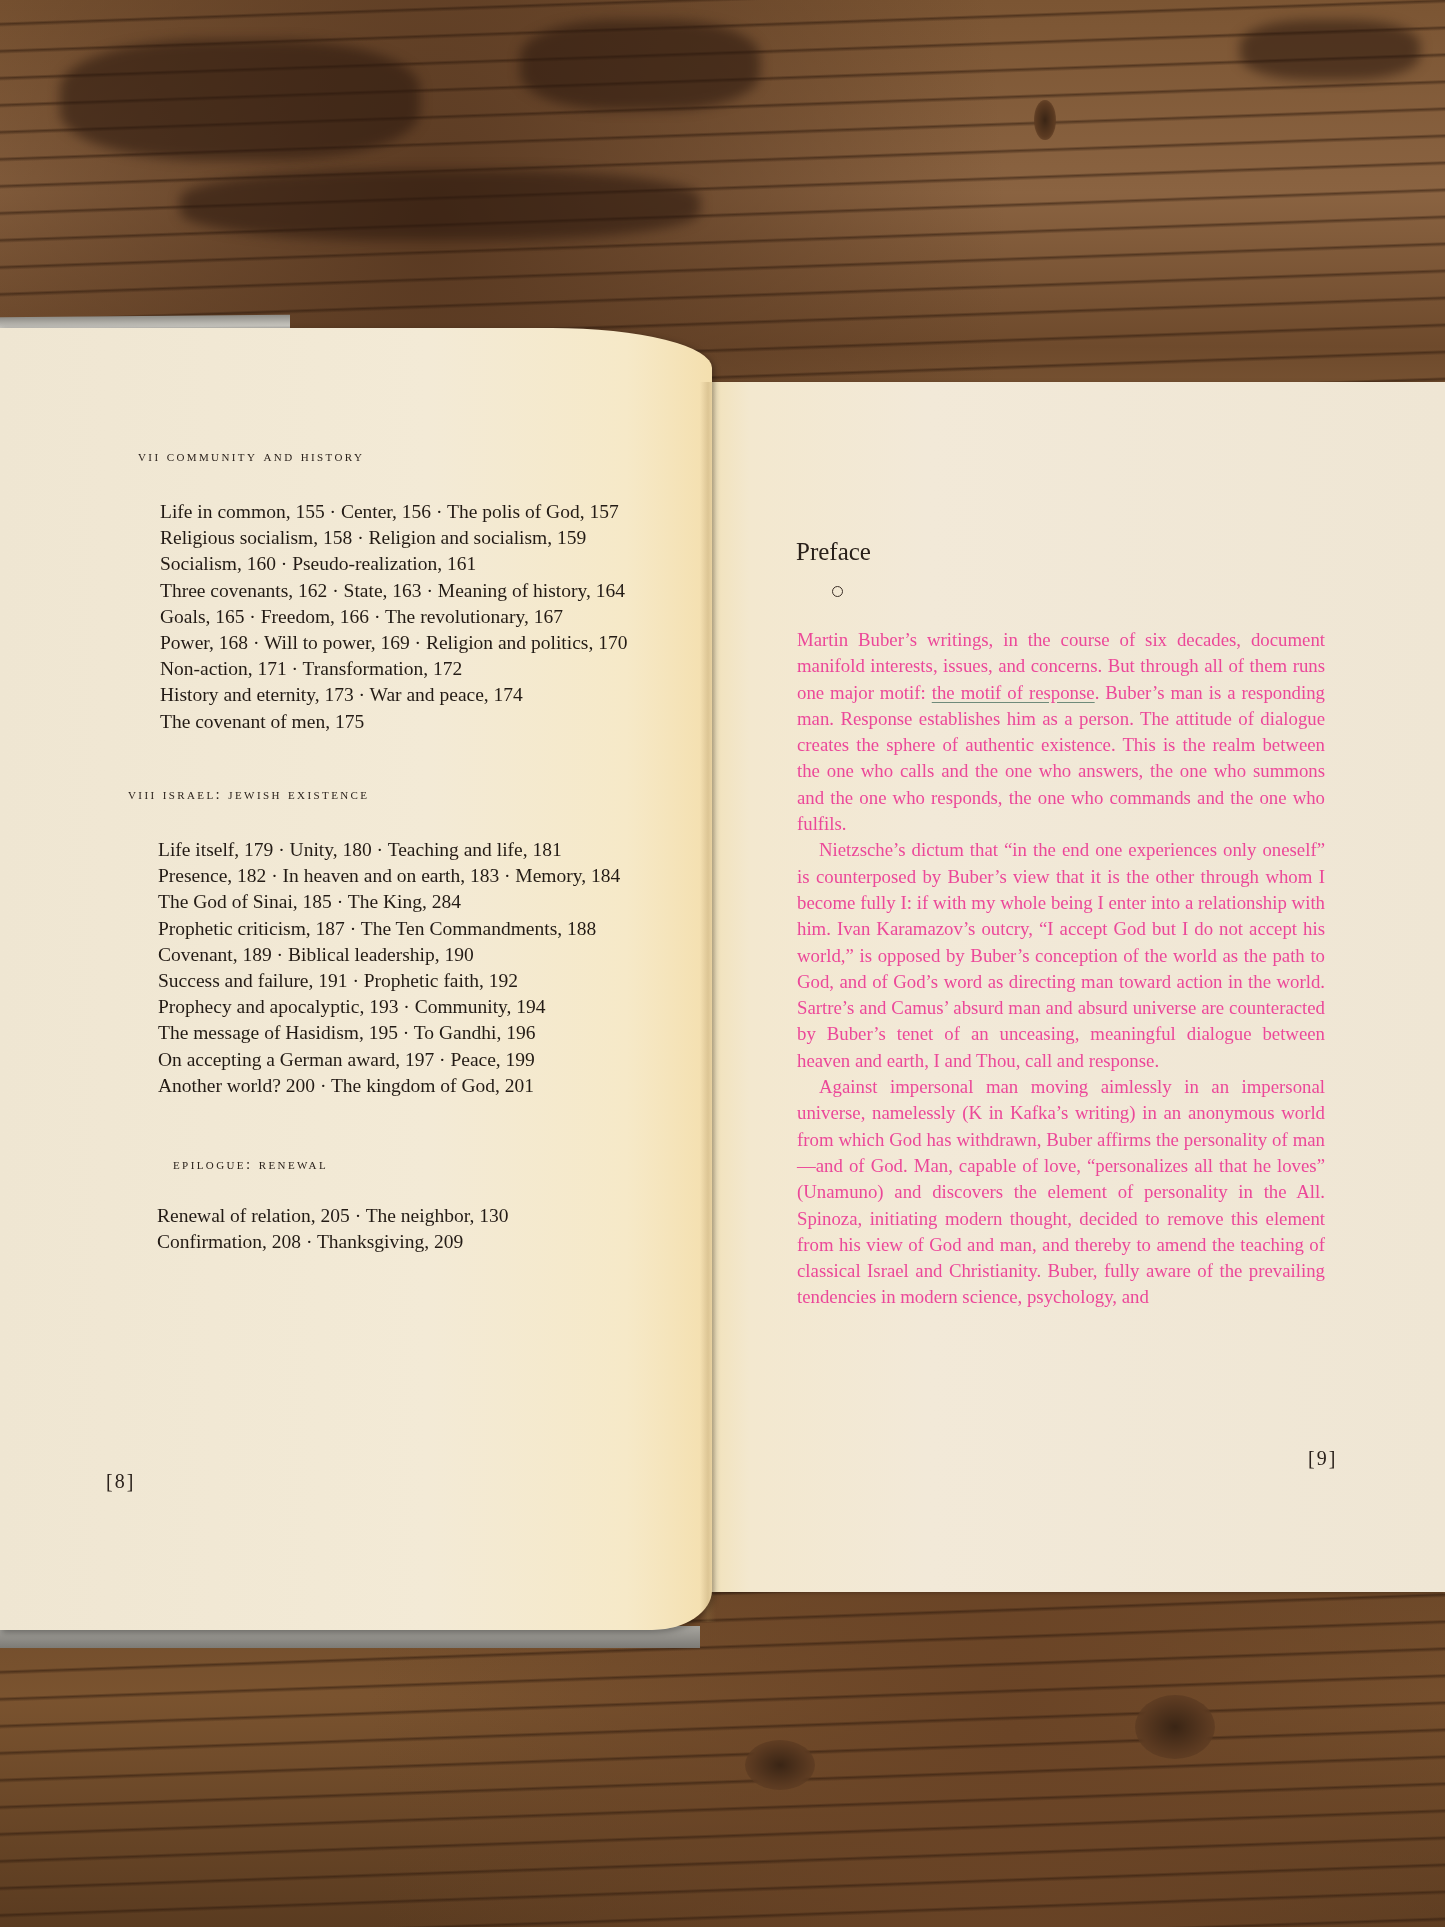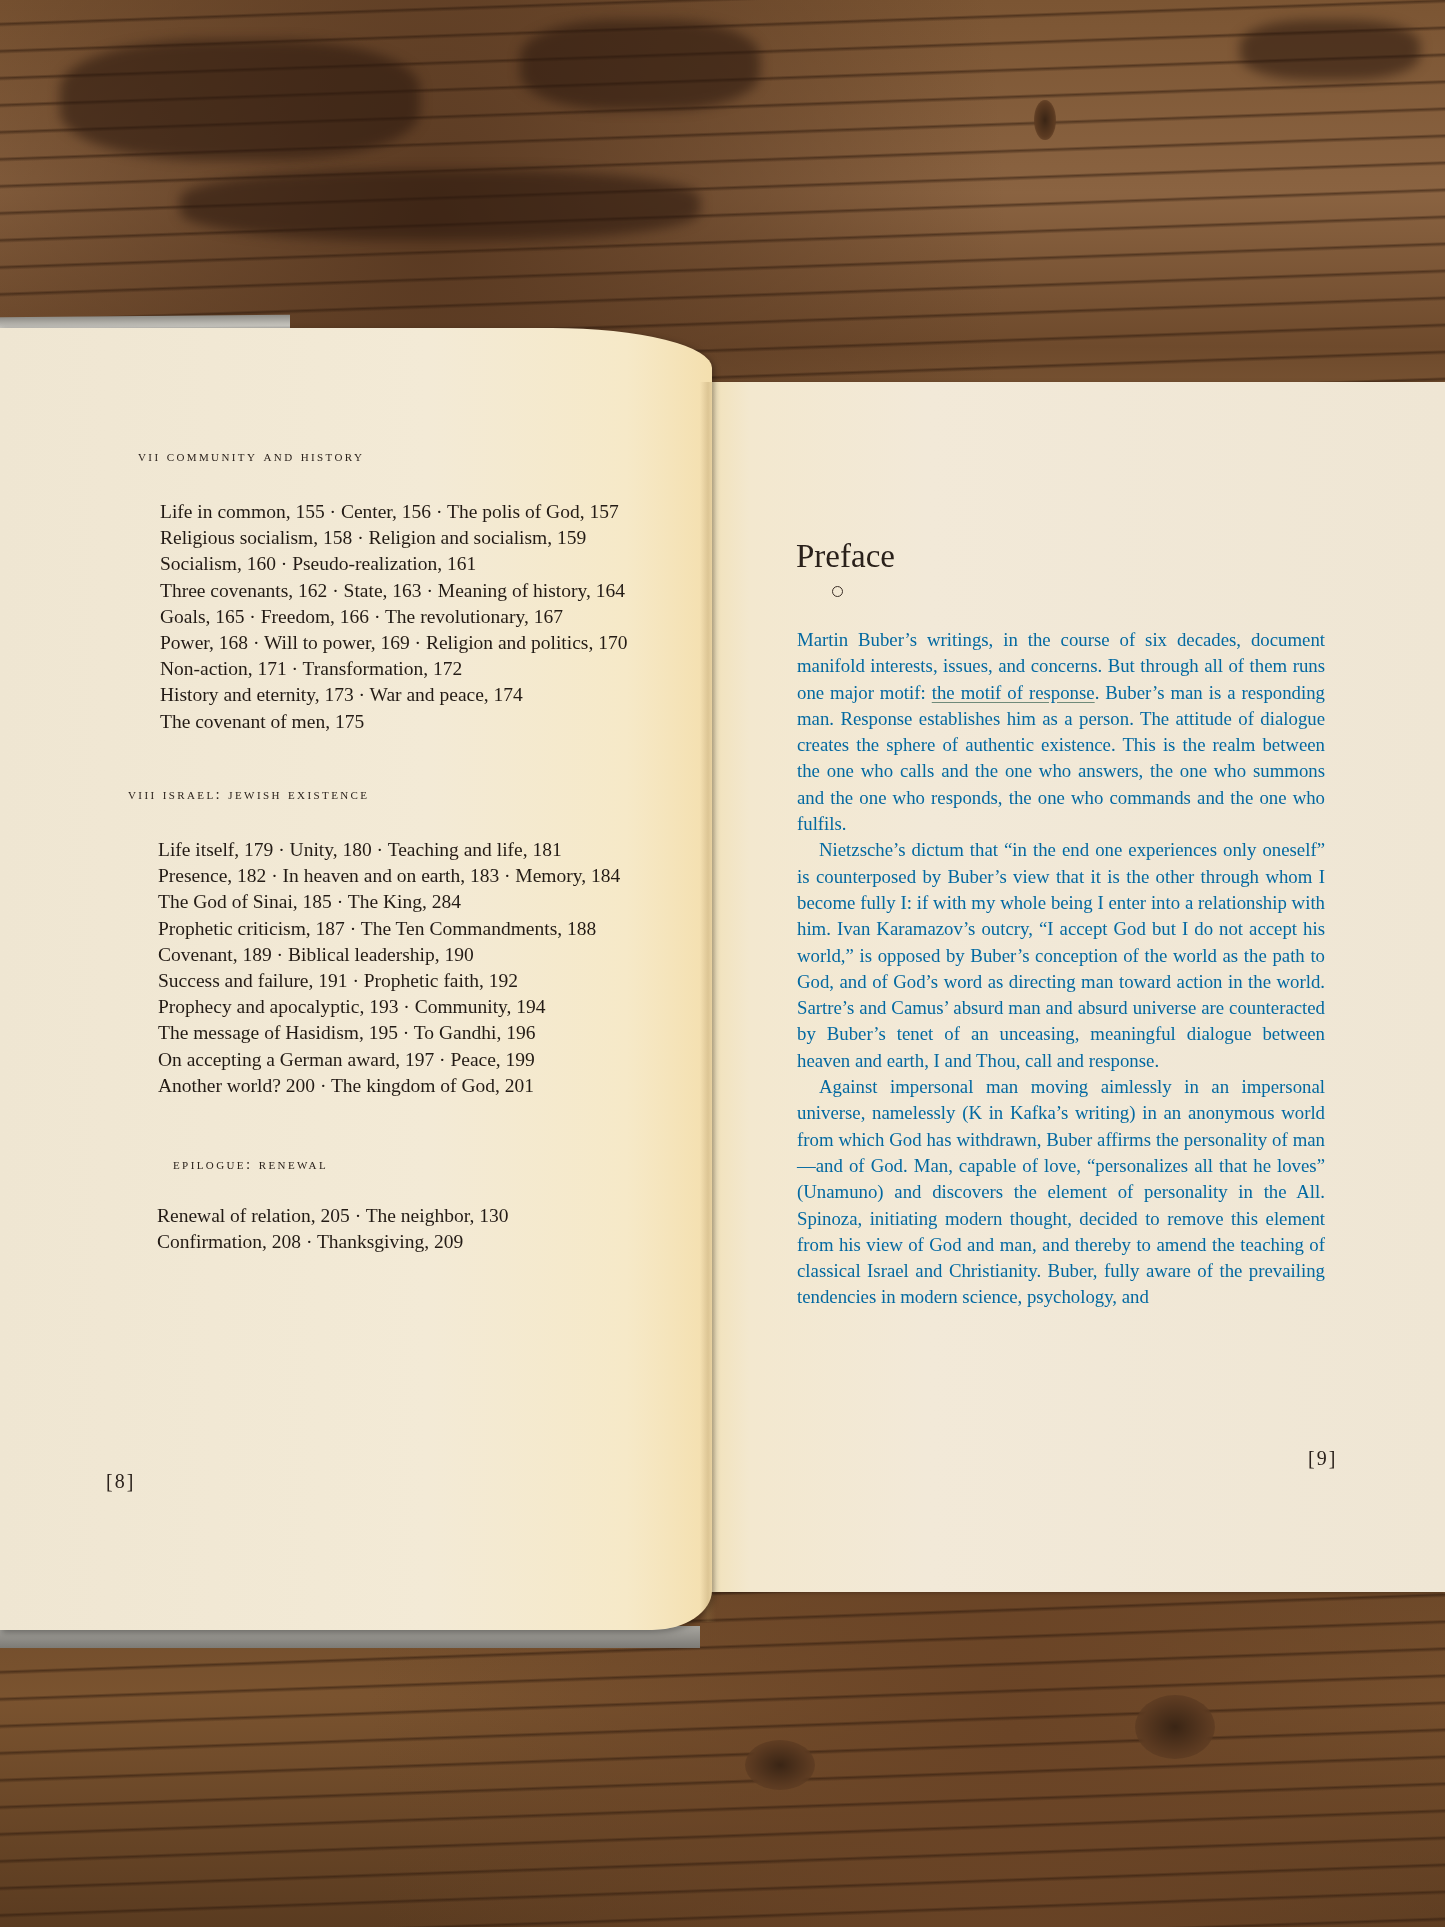--- a/index.html
+++ b/index.html
@@ -55,29 +55,29 @@
   .toc-lines { margin-top: 34px; padding-left: 38px; }
   .toc-line {
     font-size: 19.5px; line-height: 26.2px; white-space: nowrap; color: #231b15;
   }
   .page-num-left {
     position: absolute; left: 106px; top: 1470px; font-size: 20px; letter-spacing: 2px; color: #2b221c;
   }
 
   
   .preface-title {
-    position: absolute; left: 796px; top: 538px; font-size: 33px; margin: 0; font-weight: normal; color: #2a211b;
+    position: absolute; left: 796px; top: 538px; font-size: 25px; margin: 0; font-weight: normal; color: #2a211b;
   }
   .ornament {
     position: absolute; left: 832px; top: 586px; width: 9px; height: 9px;
     border: 1.6px solid #3a2e26; border-radius: 50%;
   }
   .preface-body {
     position: absolute; left: 797px; top: 627px; width: 528px;
-    font-size: 18.8px; line-height: 26.3px; text-align: justify; color: #0369a1;
+    font-size: 18.8px; line-height: 26.3px; text-align: justify; color: #ec4899;
   }
   .preface-body p { margin: 0; }
   .preface-body p + p { text-indent: 22px; }
   .underline { text-decoration: underline; text-decoration-color: #6f8a7a; text-underline-offset: 3px; }
   .page-num-right {
     position: absolute; left: 1308px; top: 1447px; font-size: 20px; letter-spacing: 2px; color: #2b221c;
   }
 </style>
 </head>
 <body>

